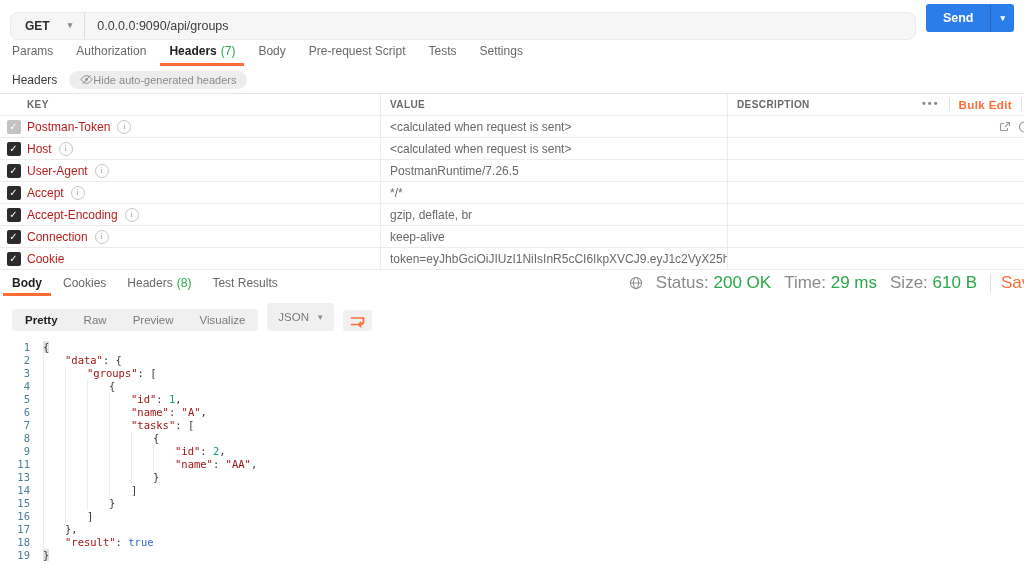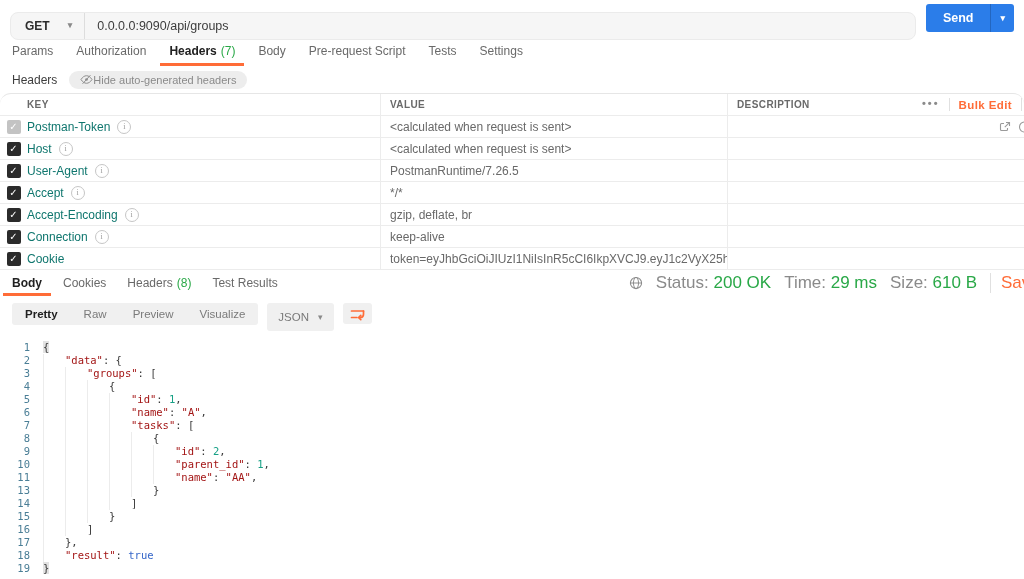--- a/index.html
+++ b/index.html
@@ -22,44 +22,44 @@
   .req-tabs{display:flex;gap:23px;padding:0 12px;height:30px;align-items:stretch;font-size:12px;color:#696969;}
   .tab{position:relative;display:flex;align-items:center;gap:4px;cursor:pointer;white-space:nowrap;}
   .tab.active{color:#212121;font-weight:bold;}
   .tab.active::after{content:"";position:absolute;left:-9px;right:-9px;bottom:0;height:3px;background:#ff6c37;}
   .count{color:#29a847;font-weight:normal;}
   
   .subhead{display:flex;align-items:center;gap:12px;padding:0 12px;height:27px;}
   .subhead-title{font-size:12px;color:#3d3d3d;}
   .pill{display:flex;align-items:center;gap:0;background:#ededed;border-radius:12px;padding:3px 11px;font-size:11px;color:#8a8a8a;cursor:pointer;}
   
-  .htable{border-top:1px solid #e6e6e6;font-size:12px;border-radius:11px;}
+  .htable{border-top:1px solid #e6e6e6;font-size:12px;}
   .hrow{display:grid;grid-template-columns:27px 353px 347px 1fr 104px;height:21px;align-items:center;border-bottom:1px solid #ececec;}
   .hrow .cell{height:100%;display:flex;align-items:center;overflow:hidden;white-space:nowrap;}
   .c-key,.c-val,.c-desc{border-left:1px solid #ececec;padding-left:9px;}
   .head .cell{font-size:10px;font-weight:bold;color:#696969;letter-spacing:.4px;}
   .c-check{justify-content:center;}
   .cb{width:14px;height:14px;border-radius:2px;background:#2b2b2b;color:#fff;font-size:10px;line-height:14px;text-align:center;cursor:pointer;flex:none;}
   .cb.dis{background:#c3c3c3;}
-  .key-name{color:#0f766e;}
+  .key-name{color:#b91c1c;}
   .c-val{color:#696969;}
   .info{width:12px;height:12px;border:1px solid #c6c6c6;border-radius:50%;color:#9a9a9a;font-size:8px;line-height:12px;text-align:center;margin-left:7px;flex:none;font-family:"Liberation Serif",serif;}
   .c-act{display:flex;align-items:center;justify-content:flex-end;gap:9px;height:100%;padding-right:2px;overflow:hidden;}
   .more-dots{color:#8a8a8a;letter-spacing:2px;font-size:11px;cursor:pointer;padding-bottom:4px;}
   .bulk-edit{color:#ff6c37;font-size:11.5px;cursor:pointer;}
   .vdiv{width:1px;height:13px;background:#e0e0e0;flex:none;}
   .rowicons{display:flex;align-items:center;gap:5px;margin-right:-7px;}
   
   .resp-head{display:flex;align-items:stretch;height:26px;padding-left:12px;font-size:12px;color:#696969;}
   .resp-tabs{display:flex;gap:21px;align-items:stretch;}
   .resp-meta{margin-left:auto;display:flex;align-items:center;gap:13px;font-size:17px;color:#8a8a8a;white-space:nowrap;}
   .metaval{color:#29a847;}
   .save{color:#ff6c37;max-width:23px;overflow:hidden;border-left:1px solid #e0e0e0;padding-left:10px;cursor:pointer;}
   
-  .view-bar{display:flex;align-items:flex-start;gap:9px;padding:7px 12px 5px;}
+  .view-bar{display:flex;align-items:flex-end;gap:9px;padding:7px 12px 5px;}
   .seg-group{display:flex;background:#f0f0f0;border-radius:3px;overflow:hidden;}
   .seg{padding:5px 13px;font-size:11.5px;color:#7a7a7a;cursor:pointer;}
   .seg.active{color:#212121;font-weight:bold;}
   .fmt{display:flex;align-items:center;gap:9px;background:#f0f0f0;border-radius:3px;padding:8px 11px;font-size:11.5px;color:#7a7a7a;cursor:pointer;}
   .wrapbtn{background:#f0f0f0;border-radius:3px;padding:5px 7px 3px;display:flex;cursor:pointer;}
   
   .code{padding:5px 0 0;font-family:"DejaVu Sans Mono","Liberation Mono",monospace;font-size:10.5px;line-height:13px;color:#3a3a3a;}
   .cl{display:flex;white-space:pre;}
   .ln{width:30px;text-align:right;color:#4a7e96;flex:none;padding-right:13px;}
   .lc{white-space:pre;}
@@ -302,21 +302,20 @@
 <div class="code" id="code">
     <div class="cl"><span class="ln">1</span><span class="lc"><span class="c-p match">{</span></span></div>
     <div class="cl"><span class="ln">2</span><span class="lc"><span class="ind"></span><span class="c-key">"data"</span><span class="c-p">: {</span></span></div>
     <div class="cl"><span class="ln">3</span><span class="lc"><span class="ind"></span><span class="ind"></span><span class="c-key">"groups"</span><span class="c-p">: [</span></span></div>
     <div class="cl"><span class="ln">4</span><span class="lc"><span class="ind"></span><span class="ind"></span><span class="ind"></span><span class="c-p">{</span></span></div>
     <div class="cl"><span class="ln">5</span><span class="lc"><span class="ind"></span><span class="ind"></span><span class="ind"></span><span class="ind"></span><span class="c-key">"id"</span><span class="c-p">: </span><span class="c-num">1</span><span class="c-p">,</span></span></div>
     <div class="cl"><span class="ln">6</span><span class="lc"><span class="ind"></span><span class="ind"></span><span class="ind"></span><span class="ind"></span><span class="c-key">"name"</span><span class="c-p">: </span><span class="c-str">"A"</span><span class="c-p">,</span></span></div>
     <div class="cl"><span class="ln">7</span><span class="lc"><span class="ind"></span><span class="ind"></span><span class="ind"></span><span class="ind"></span><span class="c-key">"tasks"</span><span class="c-p">: [</span></span></div>
     <div class="cl"><span class="ln">8</span><span class="lc"><span class="ind"></span><span class="ind"></span><span class="ind"></span><span class="ind"></span><span class="ind"></span><span class="c-p">{</span></span></div>
     <div class="cl"><span class="ln">9</span><span class="lc"><span class="ind"></span><span class="ind"></span><span class="ind"></span><span class="ind"></span><span class="ind"></span><span class="ind"></span><span class="c-key">"id"</span><span class="c-p">: </span><span class="c-num">2</span><span class="c-p">,</span></span></div>
-    <div class="cl"><span class="ln">10</span><span class="lc"><span class="ind"></span><span class="ind"></span><span class="ind"></span><span class="ind"></span><span class="ind"></span><span class="ind"></span><span class="c-key">"parent_id"</span><span class="c-p">: </span><span class="c-num">1</span><span class="c-p">,</span></span></div>
     <div class="cl"><span class="ln">11</span><span class="lc"><span class="ind"></span><span class="ind"></span><span class="ind"></span><span class="ind"></span><span class="ind"></span><span class="ind"></span><span class="c-key">"name"</span><span class="c-p">: </span><span class="c-str">"AA"</span><span class="c-p">,</span></span></div>
     <div class="cl"><span class="ln">13</span><span class="lc"><span class="ind"></span><span class="ind"></span><span class="ind"></span><span class="ind"></span><span class="ind"></span><span class="c-p">}</span></span></div>
     <div class="cl"><span class="ln">14</span><span class="lc"><span class="ind"></span><span class="ind"></span><span class="ind"></span><span class="ind"></span><span class="c-p">]</span></span></div>
     <div class="cl"><span class="ln">15</span><span class="lc"><span class="ind"></span><span class="ind"></span><span class="ind"></span><span class="c-p">}</span></span></div>
     <div class="cl"><span class="ln">16</span><span class="lc"><span class="ind"></span><span class="ind"></span><span class="c-p">]</span></span></div>
     <div class="cl"><span class="ln">17</span><span class="lc"><span class="ind"></span><span class="c-p">},</span></span></div>
     <div class="cl"><span class="ln">18</span><span class="lc"><span class="ind"></span><span class="c-key">"result"</span><span class="c-p">: </span><span class="c-bool">true</span></span></div>
     <div class="cl"><span class="ln">19</span><span class="lc"><span class="c-p match">}</span></span></div>
   </div>
 

